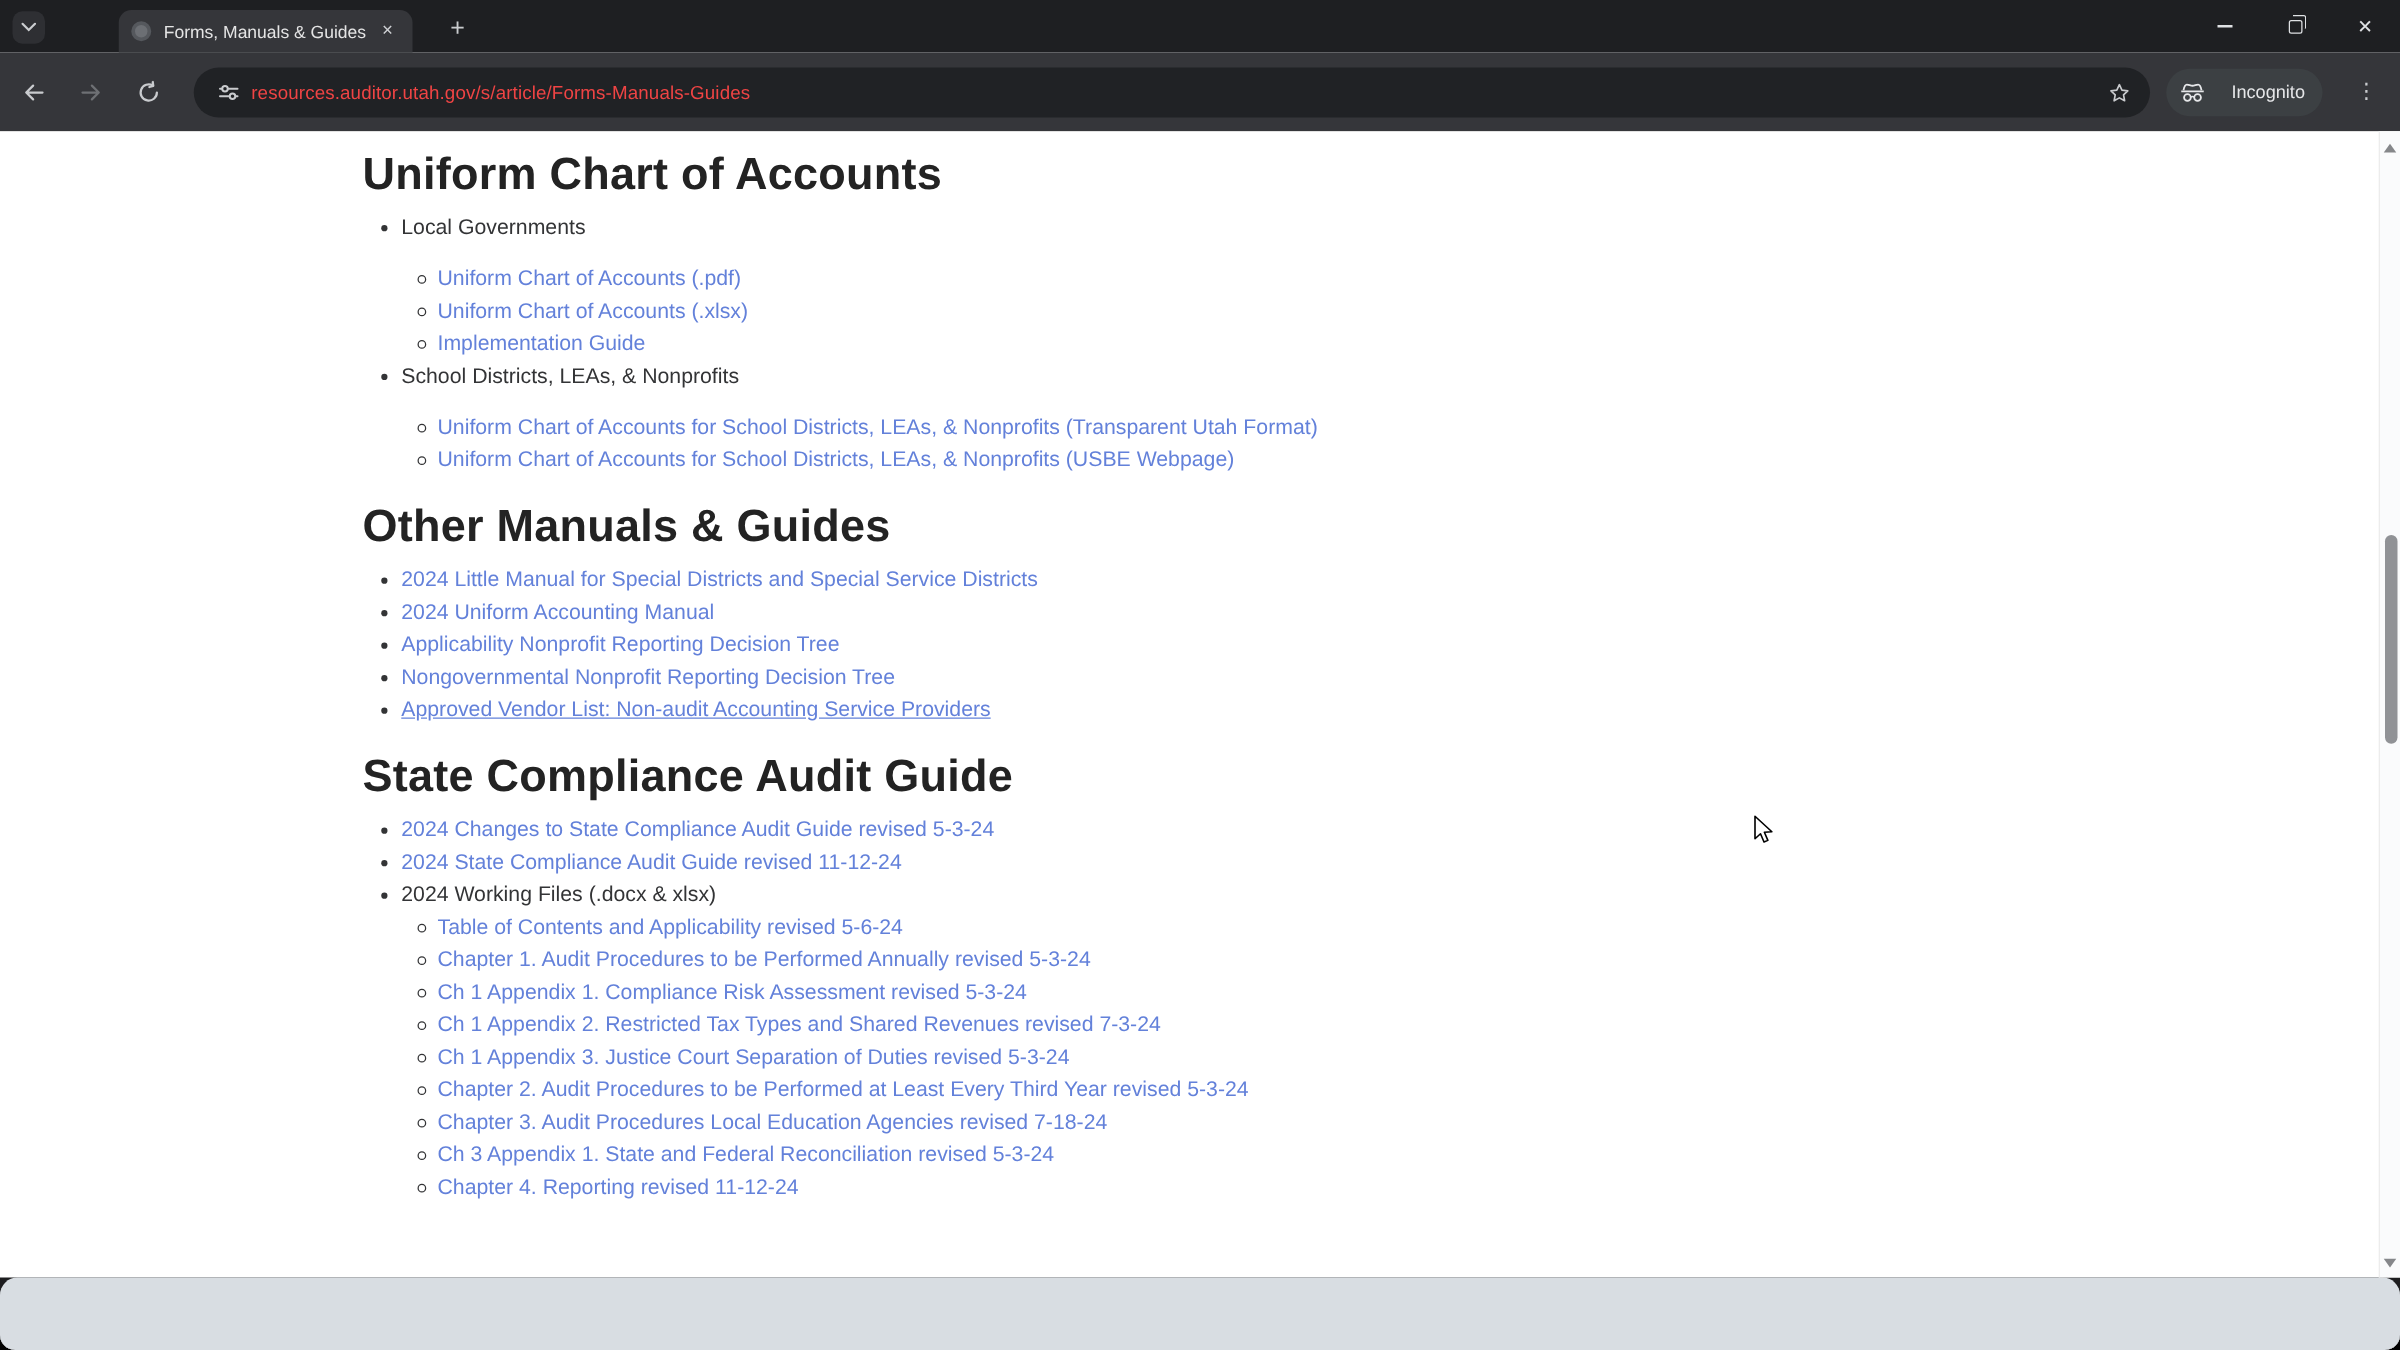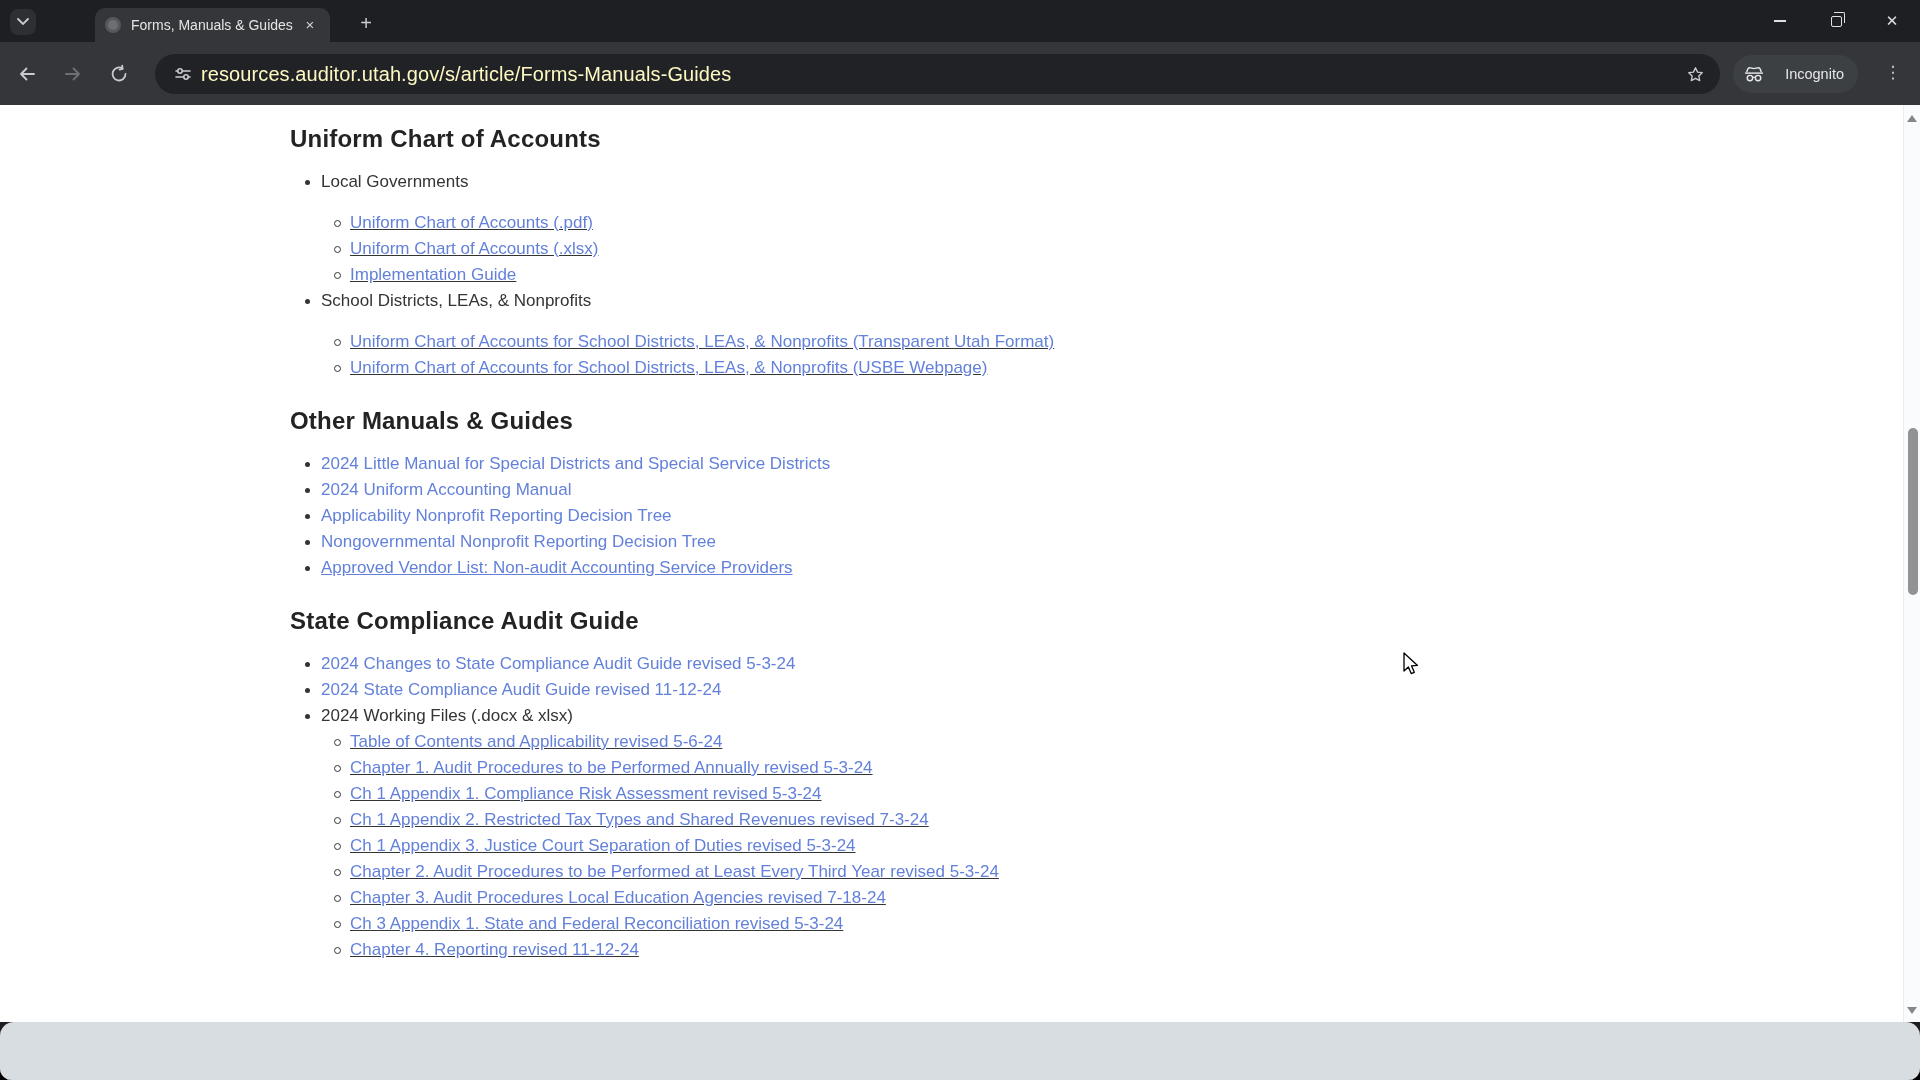--- a/index.html
+++ b/index.html
@@ -35,39 +35,39 @@
 
   
   .toolbar { position:absolute; left:0; top:42px; width:100%; height:63px; background:#35363a;
          display:flex; align-items:center; box-shadow:0 1px 0 rgba(0,0,0,0.35); }
   .nav-btn { width:38px; height:38px; border-radius:50%; display:flex; align-items:center;
          justify-content:center; margin-left:8px; background:transparent; border:none; }
   .nav-btn svg { display:block; }
   .omnibox { position:absolute; left:155px; top:12px; width:1565px; height:40px;
          background:#202225; border-radius:20px; display:flex; align-items:center; padding:0 12px; }
   .siteinfo { width:20px; height:20px; margin:0 8px 0 6px; flex:0 0 20px; }
-  .url-text { color:#fef9c3; font-size:20px; letter-spacing:0.1px; flex:1 1 auto; white-space:nowrap; }
+  .url-text { color:#ef4444; font-size:15px; letter-spacing:0.1px; flex:1 1 auto; white-space:nowrap; }
   .star-btn { width:26px; height:26px; display:flex; align-items:center; justify-content:center;
          flex:0 0 26px; background:transparent; border:none; }
   .incognito-badge { position:absolute; right:62px; top:13px; height:38px; min-width:112px;
          background:#3c4043; border-radius:19px; display:flex; align-items:center;
          padding:0 14px 0 10px; }
   .incognito-label { color:#e6e7e9; font-size:14.5px; margin-left:20px; }
   .menu-dots { position:absolute; right:14px; top:18px; width:26px; height:26px; color:#c9cbce;
          font-size:17px; text-align:center; line-height:26px; letter-spacing:0; }
 
   
   .content { position:absolute; left:0; top:105px; width:1920px; height:975px; background:#ffffff; }
   .article { position:absolute; left:0; top:0; width:1903px; padding:16px 60px 0 290px;
          font-size:17px; color:#333436; }
-  .article h2 { font-size:24px; line-height:36px; font-weight:700; color:#232323;
+  .article h2 { font-size:36px; line-height:36px; font-weight:700; color:#232323;
          letter-spacing:0.2px; margin:22px 0 12px 0; }
   .article h2:first-child { margin-top:0; }
   ul.lvl1 { list-style:none; padding-left:31px; }
-  ul.lvl2 { list-style:none; padding-left:29px;text-decoration:underline; }
+  ul.lvl2 { list-style:none; padding-left:29px; }
   ul.lvl2.gap { margin-top:15px; }
   .article li { line-height:26px; position:relative; }
   ul.lvl1 > li::before { content:""; position:absolute; left:-16px; top:10.5px; width:5px; height:5px;
          border-radius:50%; background:#333436; }
   ul.lvl2 > li::before { content:""; position:absolute; left:-16px; top:10px; width:5px; height:5px;
          border-radius:50%; background:#fff; border:1.5px solid #333436; }
   .lnk { color:#6381da; cursor:pointer; }
   .lnk.underlined { text-decoration:underline; }
 
   

